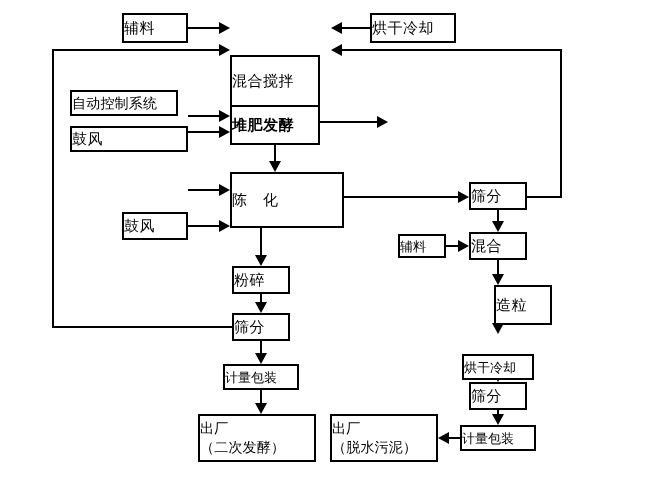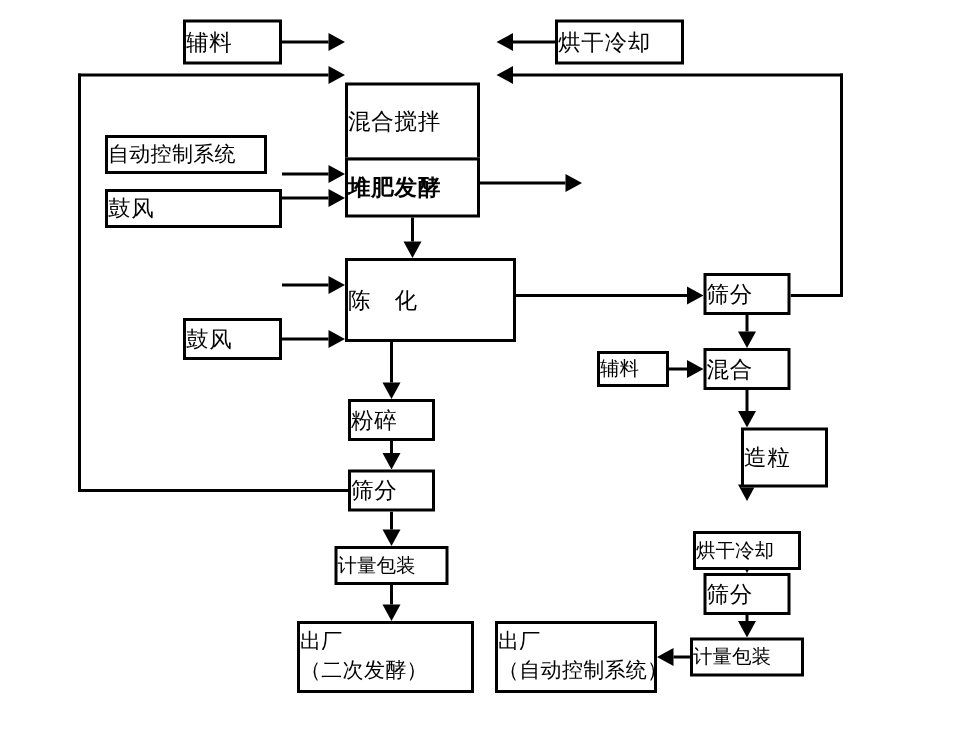--- a/index.html
+++ b/index.html
@@ -172,21 +172,21 @@
   <div class="node" style="left:469px; top:382px; width:58px; height:28px;">
     <span>筛分</span>
   </div>
 
   <div class="node tiny" style="left:460px; top:425px; width:76px; height:26px;">
     <span>计量包装</span>
   </div>
 
   <div class="node small" style="left:330px; top:414px; width:108px; height:48px;">
     <span>出厂</span>
-    <span class="ln2">（自动控制系统）</span>
+    <span class="ln2">（脱水污泥）</span>
   </div>
 
   <div class="vline" style="left:497px; top:210px; width:2px; height:11px;"></div>
   <div class="arrow down" style="left:492px; top:221px;"></div>
 
   <div class="hline" style="left:446px; top:245px; width:12px;"></div>
   <div class="arrow right" style="left:458px; top:240px;"></div>
 
   <div class="vline" style="left:497px; top:260px; width:2px; height:14px;"></div>
   <div class="arrow down" style="left:492px; top:274px;"></div>

